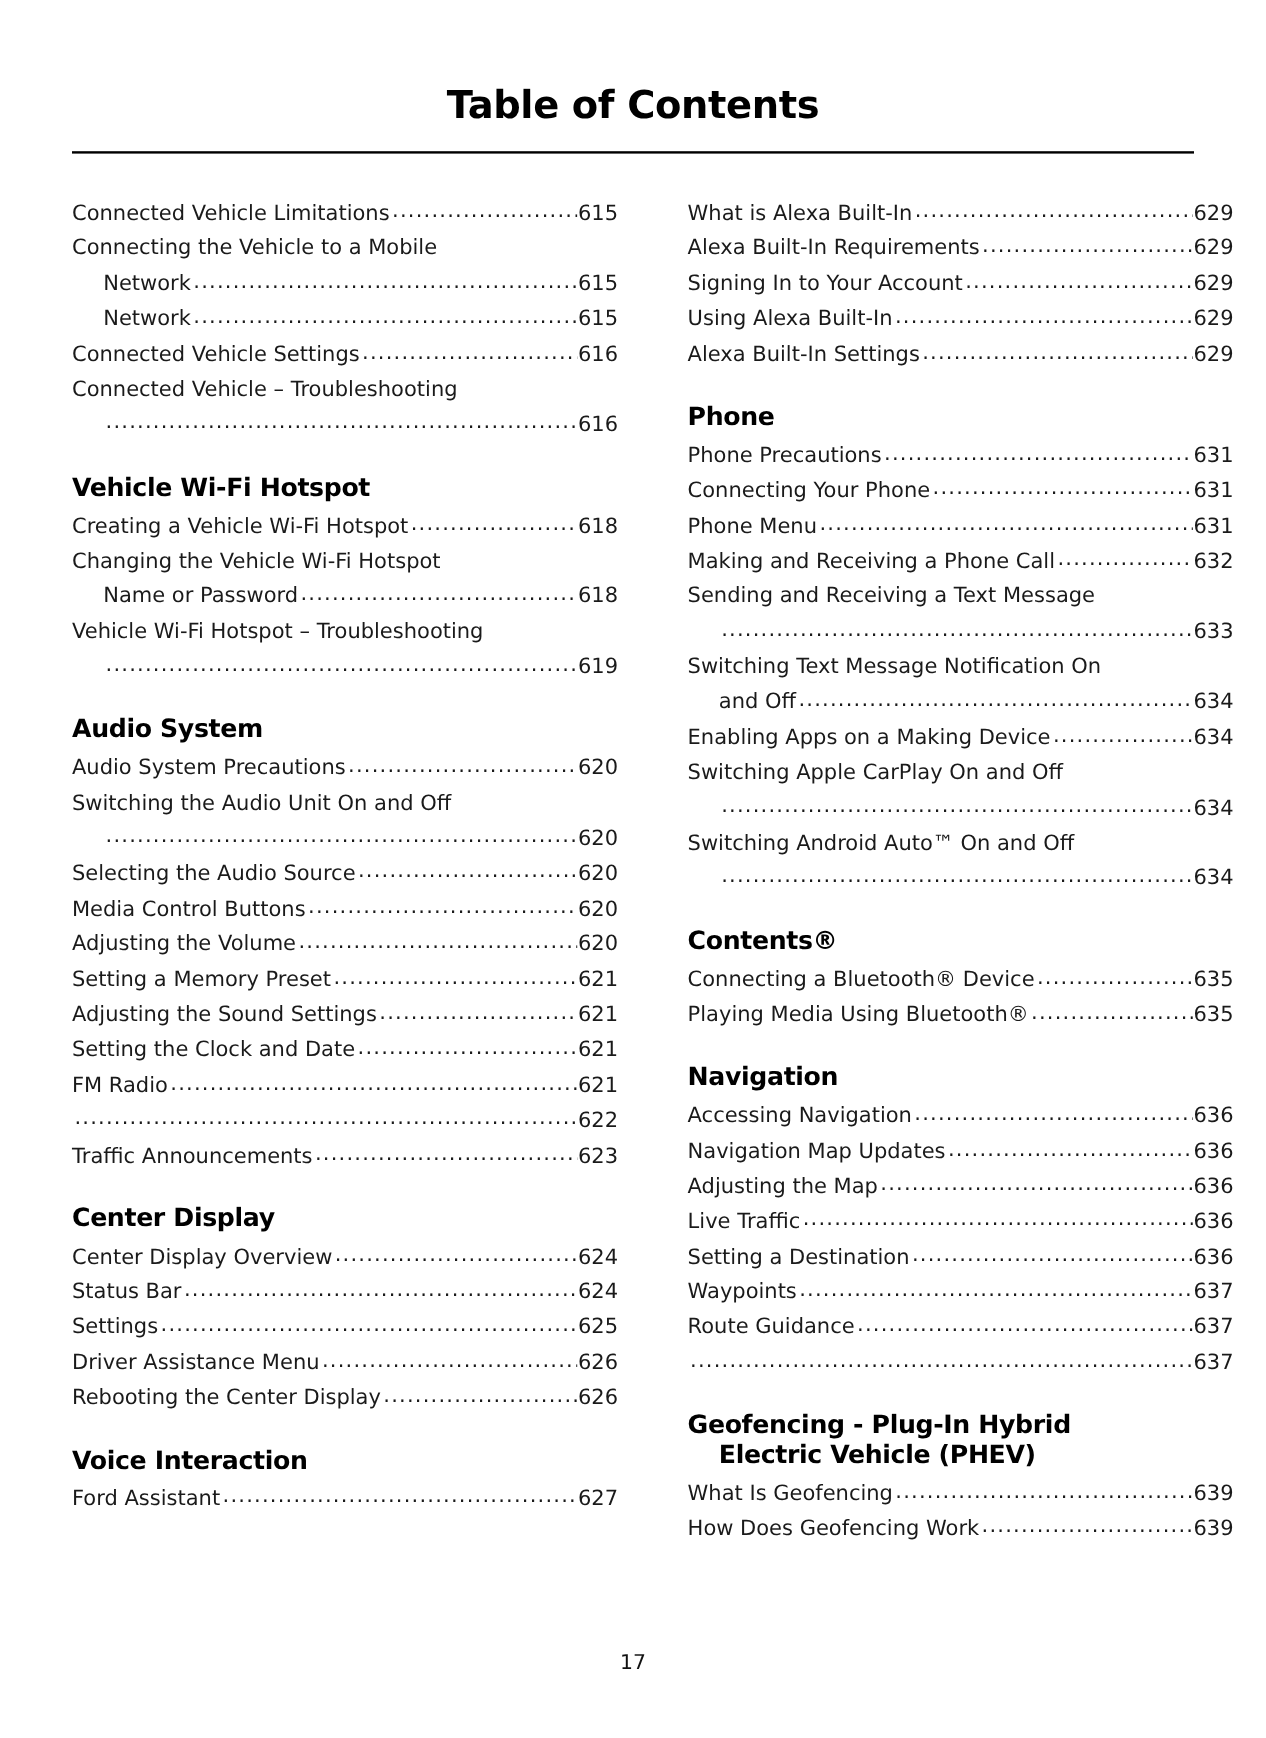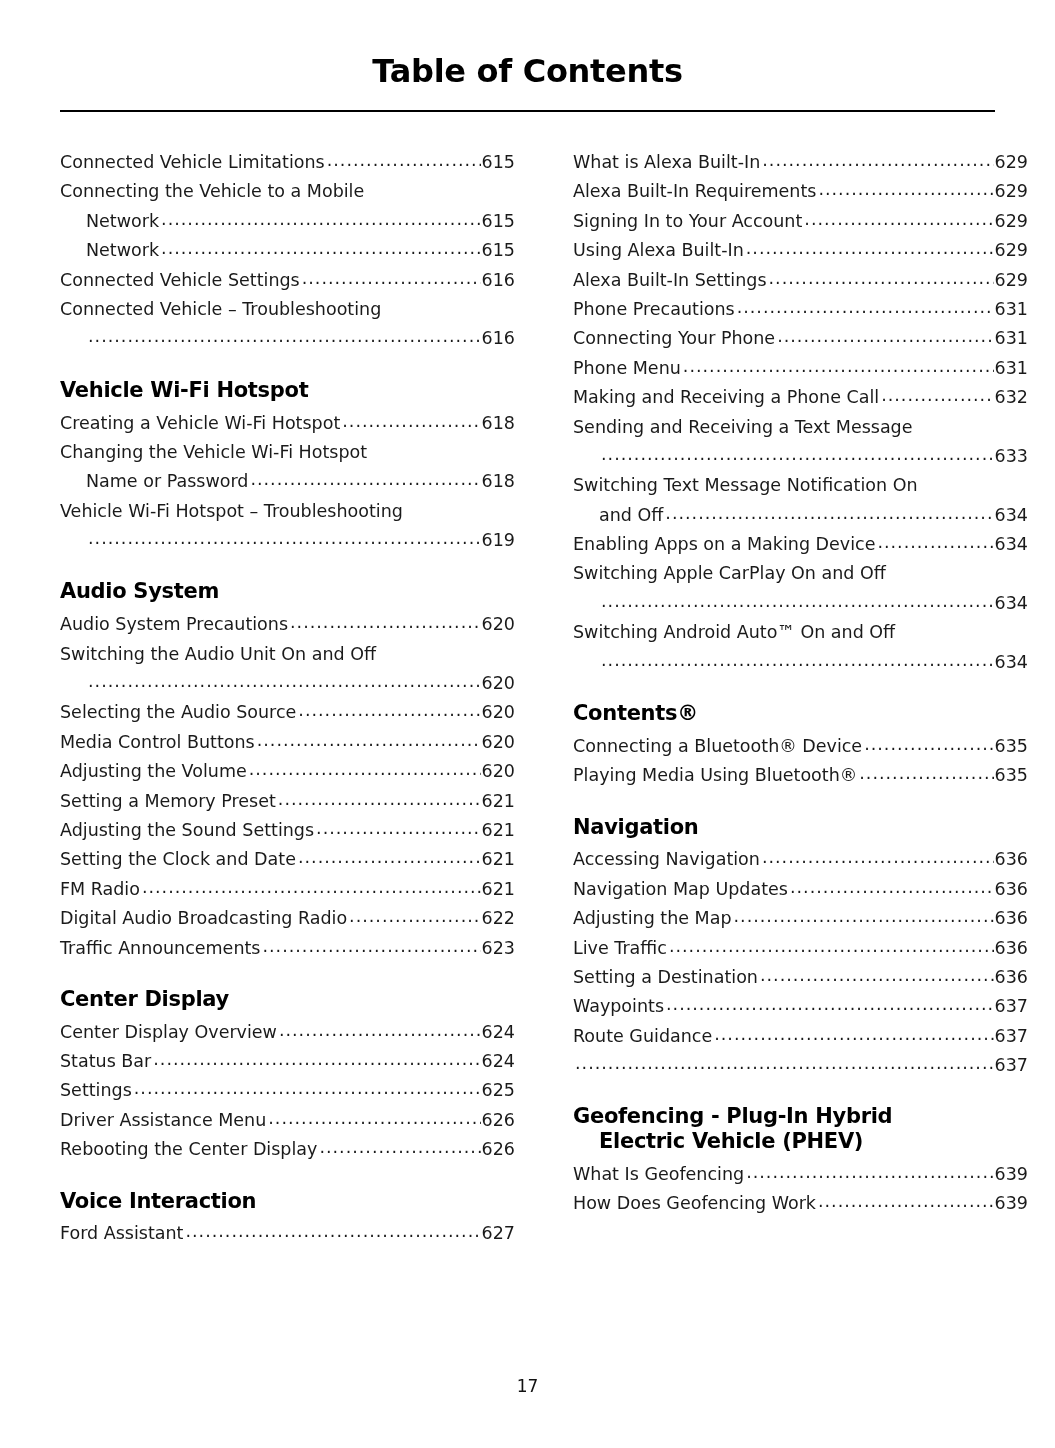--- a/index.html
+++ b/index.html
@@ -11,21 +11,21 @@
   body {
     width: 1055px;
     height: 1448px;
     font-family: "DejaVu Sans", sans-serif;
     color: #111111;
     position: relative;
   }
   .page {
     width: 1055px;
     height: 1448px;
-    padding: 52px 60px 0 60px;
+    padding: 68px 60px 0 60px;
     position: relative;
   }
   .page-title {
     text-align: center;
     font-family: "DejaVu Sans", sans-serif;
     font-size: 32px;
     font-weight: bold;
     letter-spacing: -0.3px;
     margin: 0 0 20px 0;
     color: #000;
@@ -233,21 +233,20 @@
         </div>
         <div class="entry">
           <div class="entry-row">
             <span class="entry-text">FM Radio</span>
             <span class="dots">........................................................................................................................................................................................................</span>
             <span class="pagenum">621</span>
           </div>
         </div>
         <div class="entry">
           <div class="entry-row">
-            <span class="entry-text">Digital Audio Broadcasting Radio</span>
             <span class="dots">........................................................................................................................................................................................................</span>
             <span class="pagenum">622</span>
           </div>
         </div>
         <div class="entry">
           <div class="entry-row">
             <span class="entry-text">Traffic Announcements</span>
             <span class="dots">........................................................................................................................................................................................................</span>
             <span class="pagenum">623</span>
           </div>
@@ -326,20 +325,21 @@
             <span class="pagenum">629</span>
           </div>
         </div>
         <div class="entry">
           <div class="entry-row">
             <span class="entry-text">Alexa Built-In Settings</span>
             <span class="dots">........................................................................................................................................................................................................</span>
             <span class="pagenum">629</span>
           </div>
         </div>
+        <div class="section-heading"><span>Phone</span></div>
         <div class="entry">
           <div class="entry-row">
             <span class="entry-text">Phone Precautions</span>
             <span class="dots">........................................................................................................................................................................................................</span>
             <span class="pagenum">631</span>
           </div>
         </div>
         <div class="entry">
           <div class="entry-row">
             <span class="entry-text">Connecting Your Phone</span>

